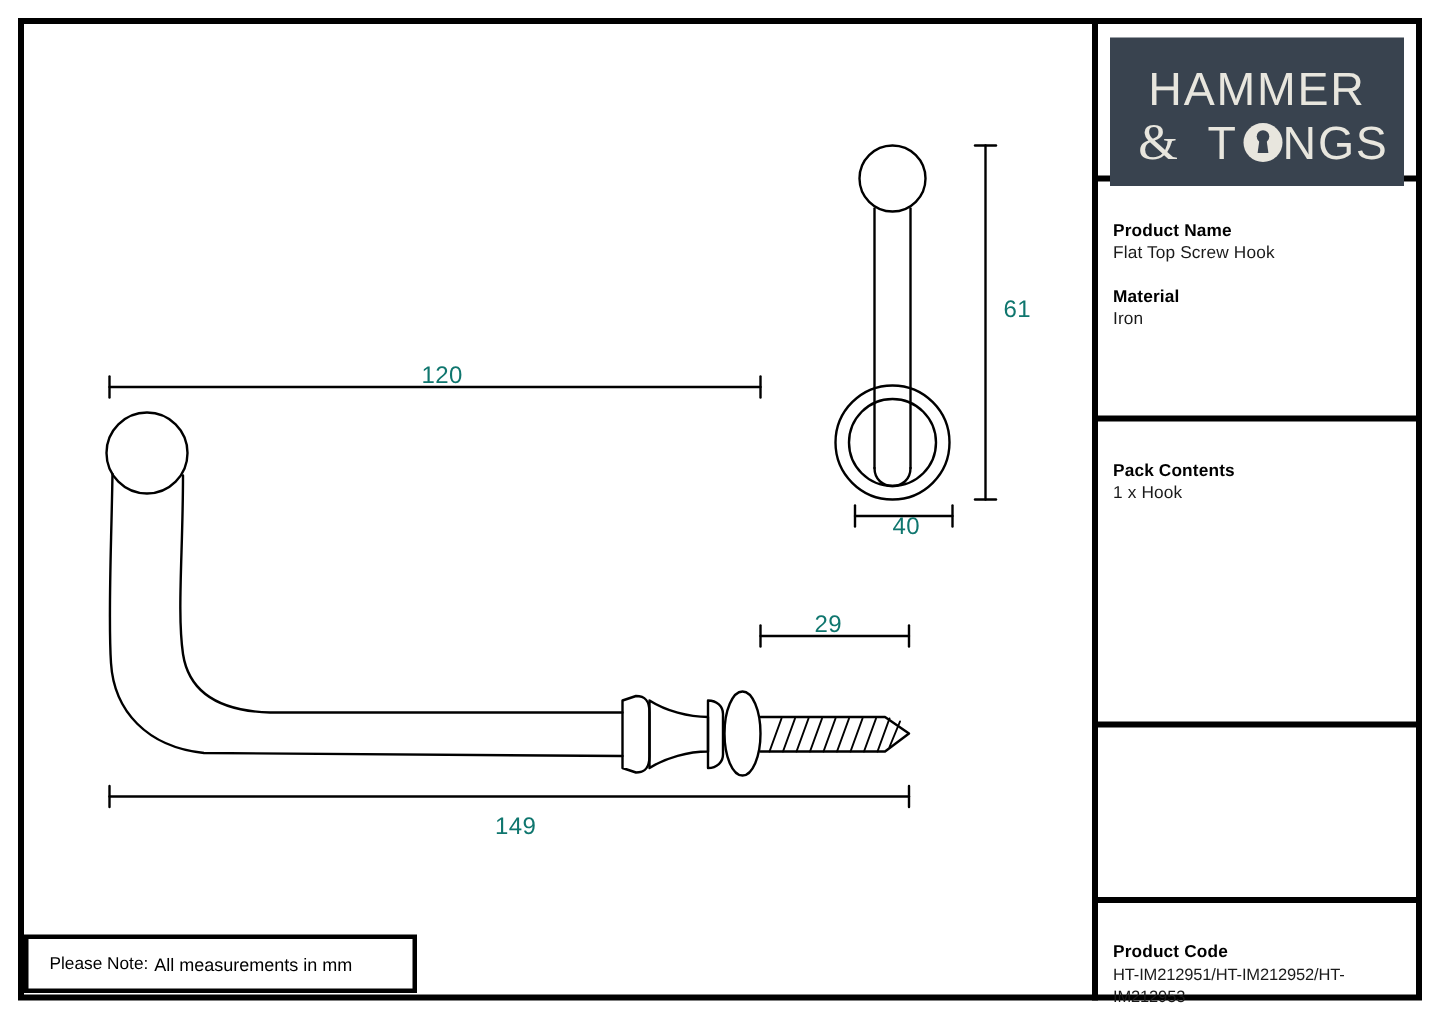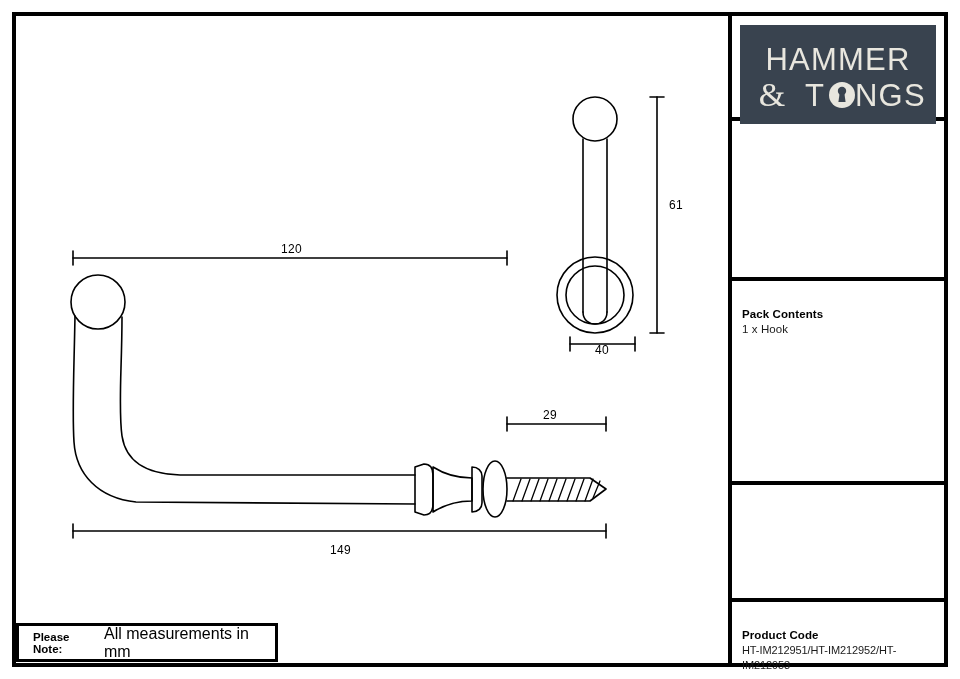--- a/index.html
+++ b/index.html
@@ -116,42 +116,42 @@
     height: 39px;
     border: 3px solid #000000;
     box-sizing: border-box;
     display: flex;
     align-items: center;
     padding-left: 14px;
     background: #ffffff;
   }
   .note-strong {
     font-size: 11.5px;
-    font-weight: bold;
+    font-weight: normal;
     color: #000;
   }
   .note-text {
-    font-size: 16px;
+    font-size: 12px;
     font-weight: normal;
     color: #000;
     margin-left: 4px;
   }
 
   
   .drawing {
     position: absolute;
     left: 12px;
     top: 12px;
     width: 716px;
     height: 655px;
   }
   .dim-label {
     position: absolute;
-    font-size: 12px;
-    color: #000000;
+    font-size: 16px;
+    color: #0f766e;
     letter-spacing: 0.3px;
     white-space: nowrap;
   }
 </style>
 </head>
 <body>
 
 <div class="sheet">
 
   <div class="frame"></div>
@@ -274,20 +274,27 @@
           <g>
             <circle cx="92" cy="59" r="13" fill="#e8e6de"></circle>
             <circle cx="92" cy="55" r="4.2" fill="#39434f"></circle>
             <path d="M 89.6 57.5 L 94.4 57.5 L 95.6 66 L 88.4 66 Z" fill="#39434f"></path>
           </g>
           <text x="105" y="70" text-anchor="start" font-family="'Liberation Sans', sans-serif" font-size="31" letter-spacing="1.2" fill="#e8e6de">NGS</text>
         </svg>
       </div>
     </div>
 
+    <div class="info-cell cell-product">
+      <p class="field-label">Product Name</p>
+      <p class="field-value">Flat Top Screw Hook</p>
+      <div class="field-gap"></div>
+      <p class="field-label">Material</p>
+      <p class="field-value">Iron</p>
+    </div>
 
     <div class="info-cell cell-pack">
       <p class="field-label">Pack Contents</p>
       <p class="field-value">1 x Hook</p>
     </div>
 
 
     <div class="info-cell cell-code">
       <p class="field-label">Product Code</p>
       <p class="field-value code">HT-IM212951/HT-IM212952/HT-IM212953</p>

